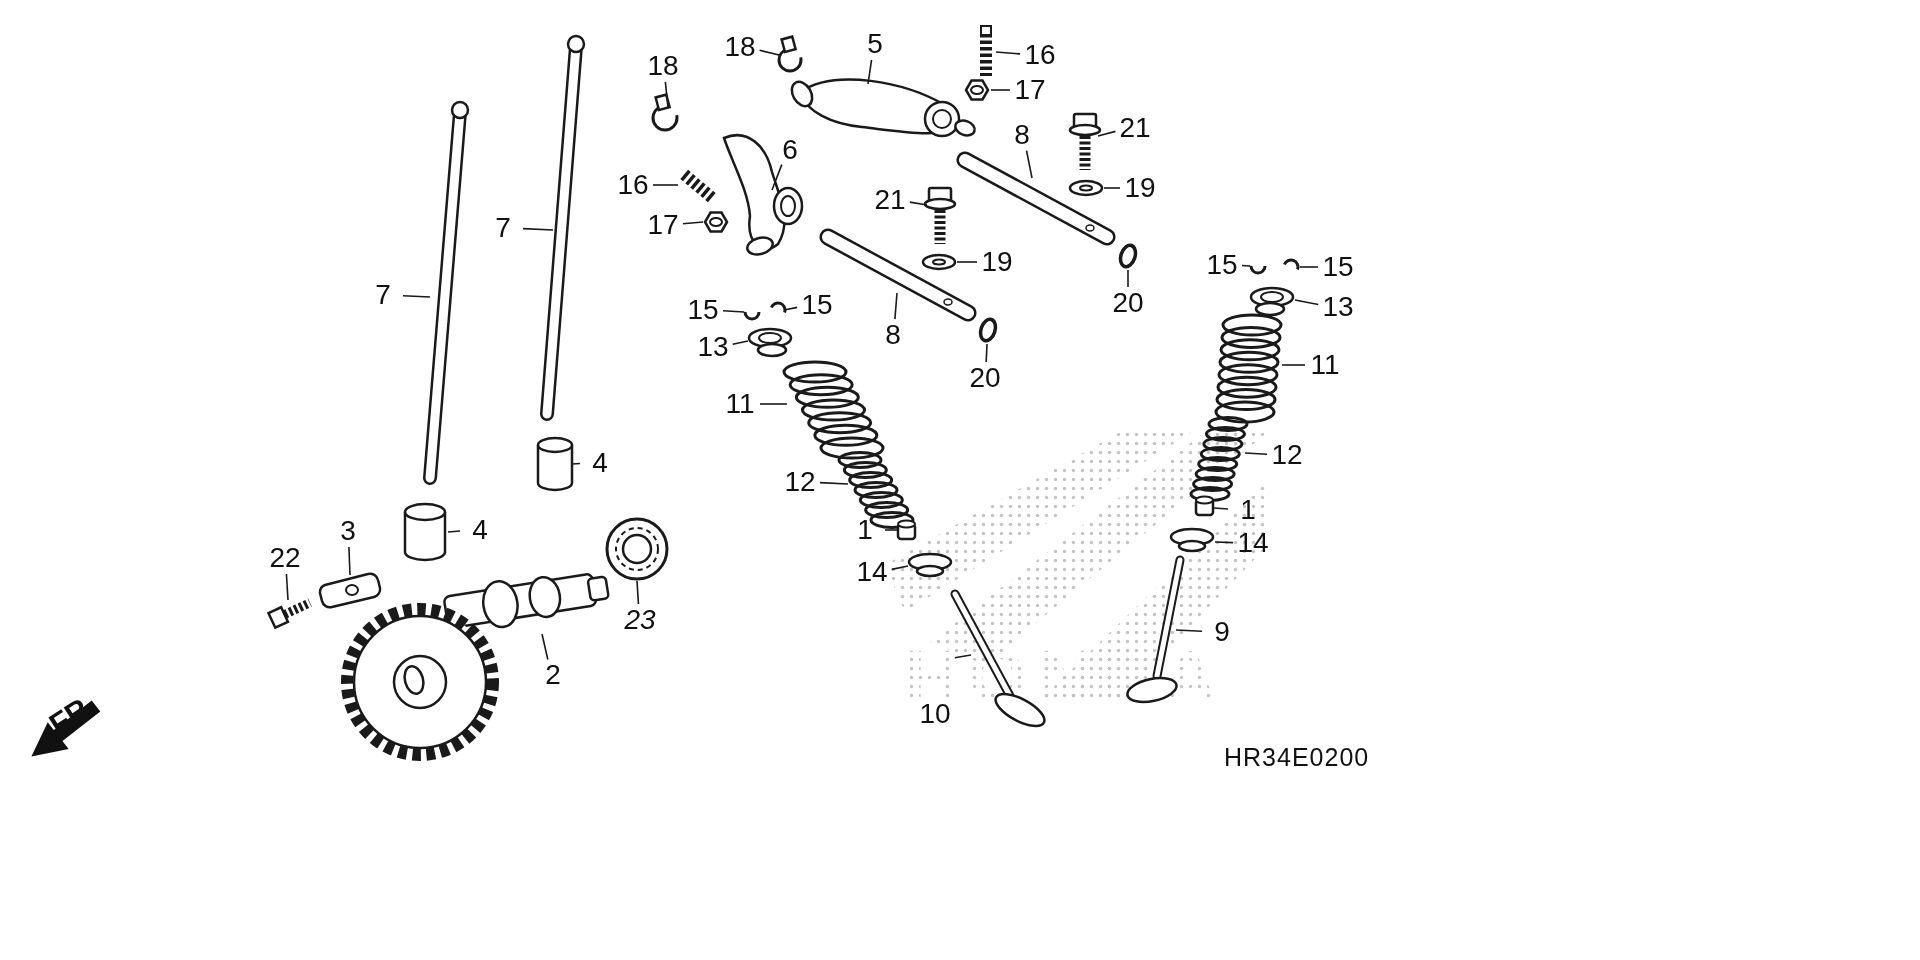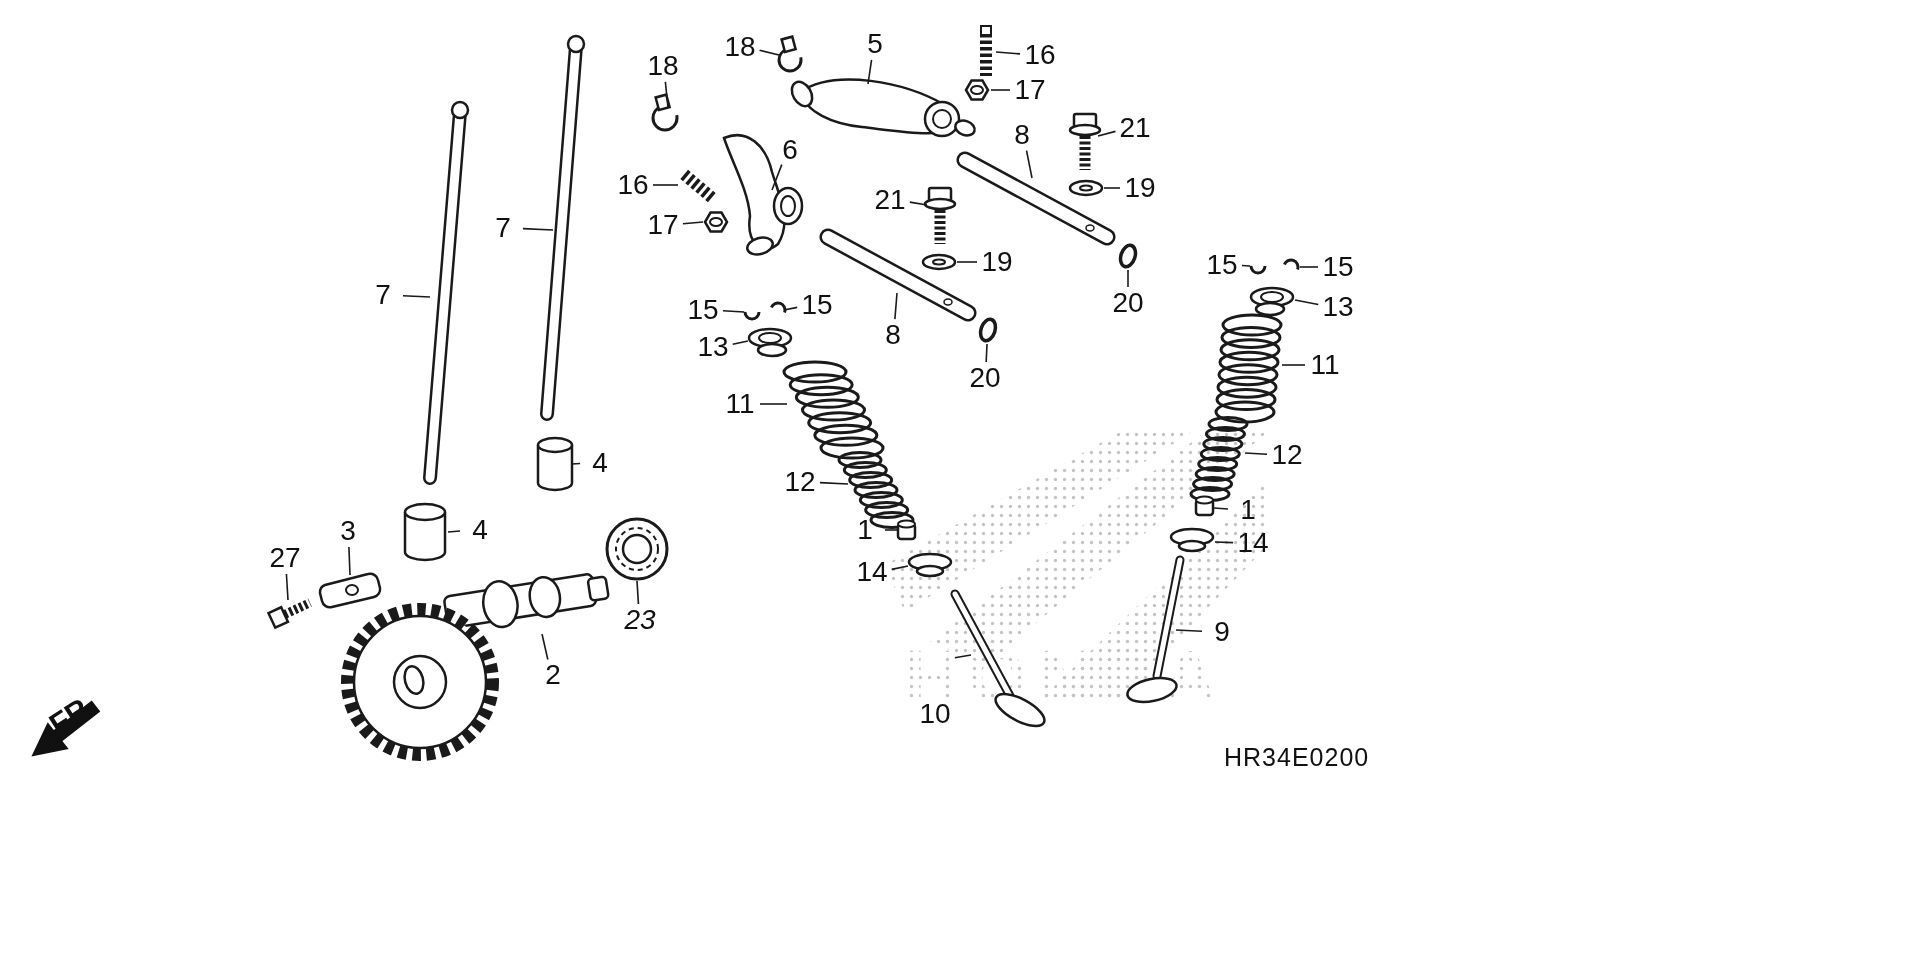--- a/index.html
+++ b/index.html
@@ -298,20 +298,20 @@
       <div class="callout" style="left: 1325px; top: 365px;">11</div>
       <div class="callout" style="left: 740px; top: 404px;">11</div>
       <div class="callout" style="left: 1287px; top: 455px;">12</div>
       <div class="callout" style="left: 800px; top: 482px;">12</div>
       <div class="callout" style="left: 600px; top: 463px;">4</div>
       <div class="callout" style="left: 1248px; top: 510px;">1</div>
       <div class="callout" style="left: 865px; top: 530px;">1</div>
       <div class="callout" style="left: 480px; top: 530px;">4</div>
       <div class="callout" style="left: 348px; top: 531px;">3</div>
       <div class="callout" style="left: 1253px; top: 543px;">14</div>
-      <div class="callout" style="left: 285px; top: 558px;">27</div>
+      <div class="callout" style="left: 285px; top: 558px;">22</div>
       <div class="callout" style="left: 872px; top: 572px;">14</div>
       <div class="callout" style="left: 640px; top: 620px; font-style: italic;">23</div>
       <div class="callout" style="left: 1222px; top: 632px;">9</div>
       <div class="callout" style="left: 553px; top: 675px;">2</div>
       <div class="callout" style="left: 935px; top: 692px; margin-top: 22px;">10</div>
     </div>
 </div>
 
 </body></html>

